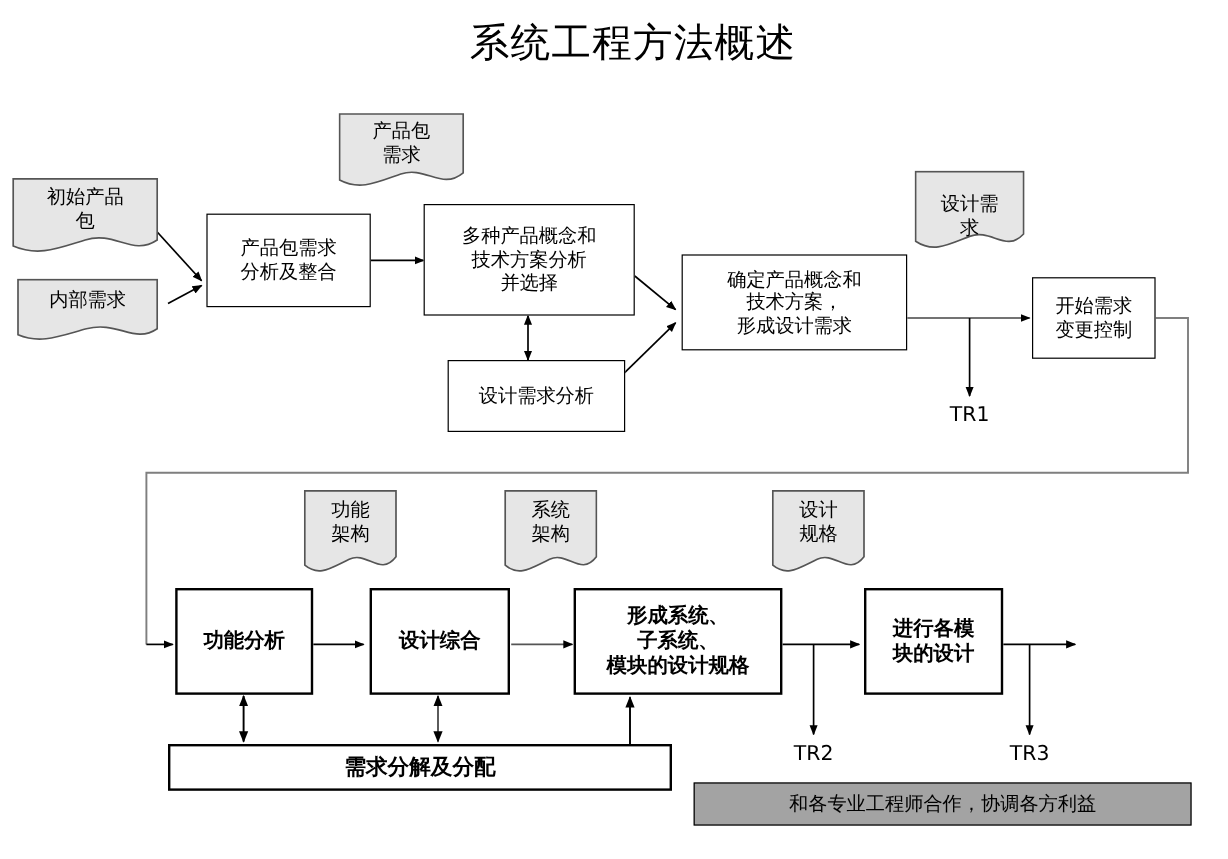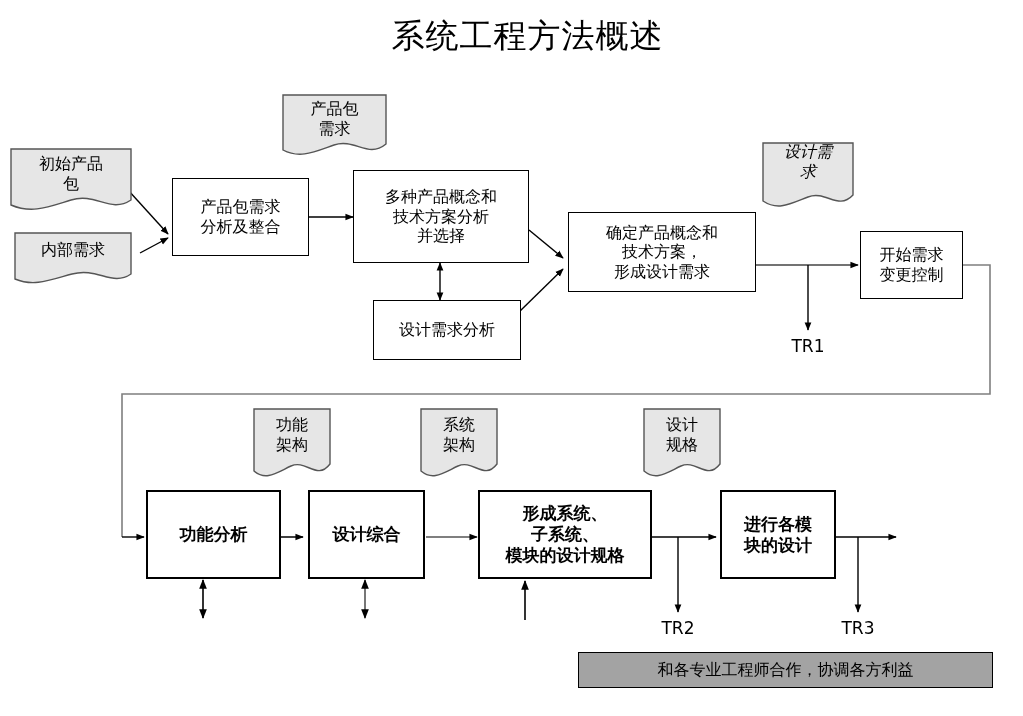--- a/index.html
+++ b/index.html
@@ -173,21 +173,21 @@
     <svg viewBox="0 0 105 66" preserveAspectRatio="none">
       <path d="M1,1 L104,1 L104,50 C86,65 73,44 52,51 C32,58 18,65 1,56 Z" fill="#e6e6e6" stroke="#555" stroke-width="1.4"></path>
     </svg>
     <div class="doc-label" style="top:5px;">产品包<br>需求</div>
   </div>
 
   <div class="node docshape" style="left:762px; top:142px; width:92px; height:70px;">
     <svg viewBox="0 0 92 70" preserveAspectRatio="none">
       <path d="M1,1 L91,1 L91,53 C76,69 64,48 46,55 C28,62 16,69 1,59 Z" fill="#e6e6e6" stroke="#555" stroke-width="1.4"></path>
     </svg>
-    <div class="doc-label" style="top:0;font-style:italic;">设计需<br>求</div>
+    <div class="doc-label" style="top:18px;">设计需<br>求</div>
   </div>
 
   <div class="node docshape" style="left:253px; top:408px; width:78px; height:74px;">
     <svg viewBox="0 0 78 74" preserveAspectRatio="none">
       <path d="M1,1 L77,1 L77,56 C64,73 53,51 38,58 C23,65 13,73 1,63 Z" fill="#e6e6e6" stroke="#555" stroke-width="1.4"></path>
     </svg>
     <div class="doc-label" style="top:7px;">功能<br>架构</div>
   </div>
 
   <div class="node docshape" style="left:420px; top:408px; width:78px; height:74px;">
@@ -217,36 +217,39 @@
   </div>
 
   <div class="node proc" style="left:568px; top:212px; width:188px; height:80px;">
     <span>确定产品概念和<br>技术方案，<br>形成设计需求</span>
   </div>
 
   <div class="node proc" style="left:860px; top:231px; width:103px; height:68px;">
     <span>开始需求<br>变更控制</span>
   </div>
 
-  <div class="node proc bold" style="left:146px; top:490px; width:135px; height:89px;">
+  <div class="node proc bold" style="left:146px; top:490px; width:115px; height:89px;">
     <span>功能分析</span>
   </div>
 
   <div class="node proc bold" style="left:308px; top:490px; width:117px; height:89px;">
     <span>设计综合</span>
   </div>
 
   <div class="node proc bold" style="left:478px; top:490px; width:174px; height:89px;">
     <span>形成系统、<br>子系统、<br>模块的设计规格</span>
   </div>
 
   <div class="node proc bold" style="left:720px; top:490px; width:116px; height:89px;">
     <span>进行各模<br>块的设计</span>
   </div>
 
+  <div class="node bar" style="left:140px; top:620px; width:420px; height:39px;">
+    <span>需求分解及分配</span>
+  </div>
 
   <div class="node graybar" style="left:578px; top:652px; width:415px; height:36px;">
     <span>和各专业工程师合作，协调各方利益</span>
   </div>
 
   <div class="tr-label" style="left:778px; top:336px; width:60px;">TR1</div>
   <div class="tr-label" style="left:648px; top:618px; width:60px;">TR2</div>
   <div class="tr-label" style="left:828px; top:618px; width:60px;">TR3</div>
 
 </div>

